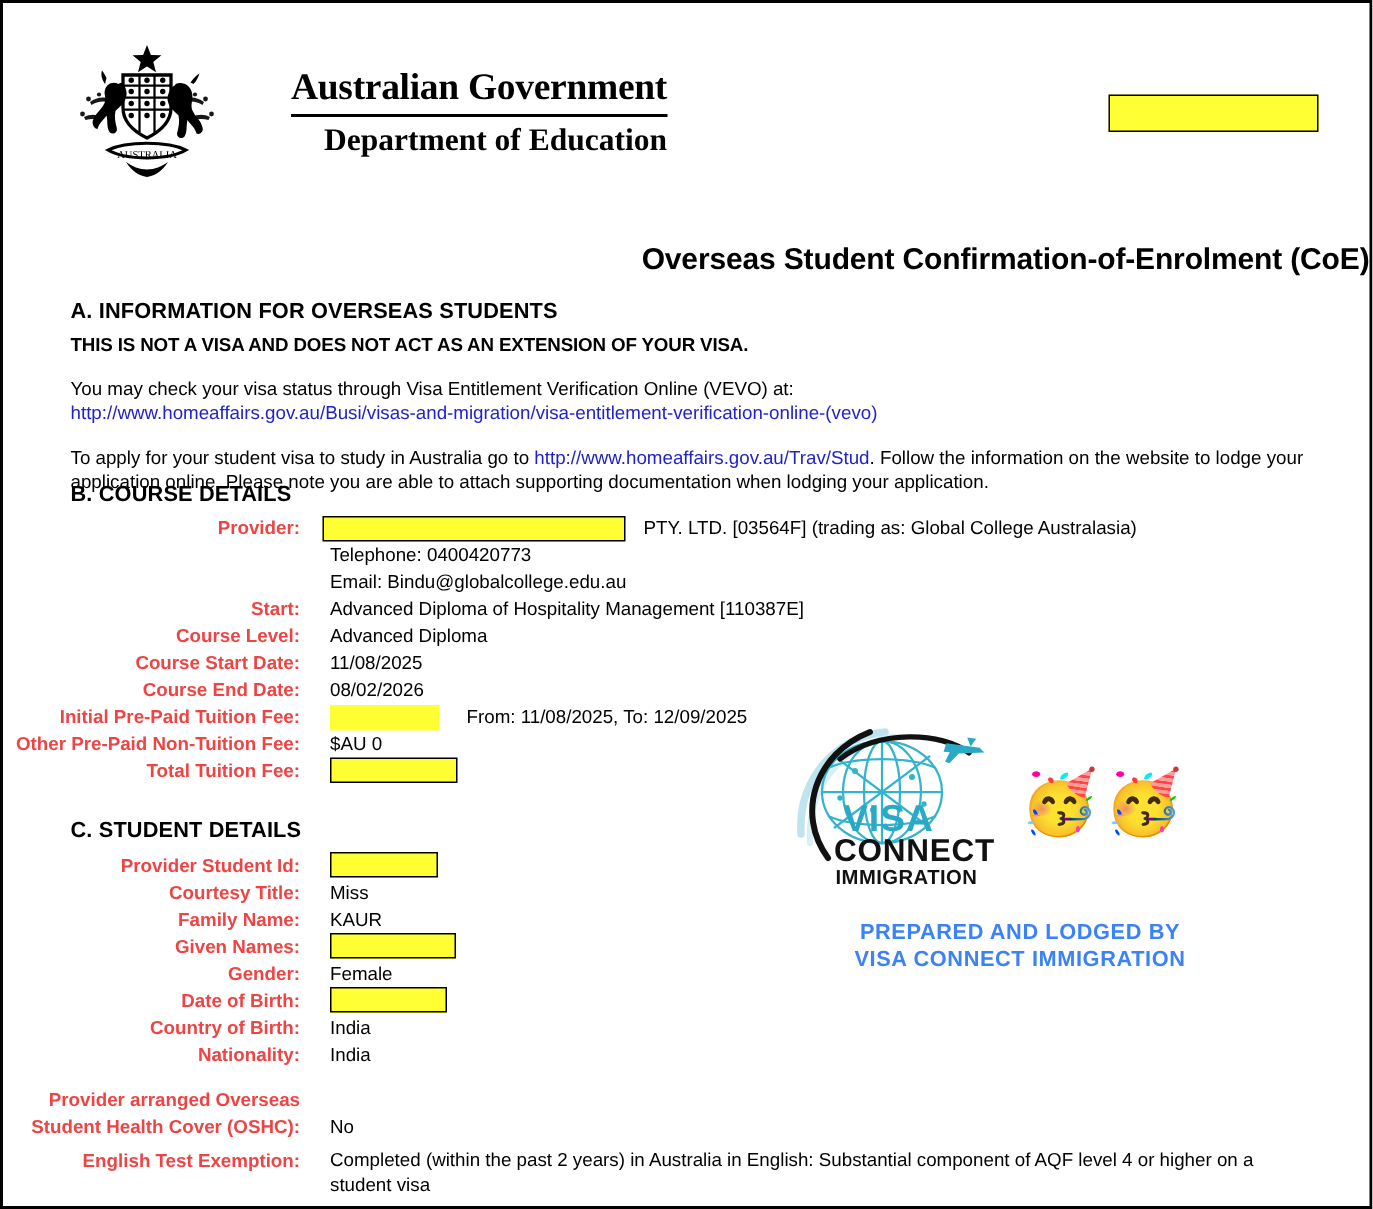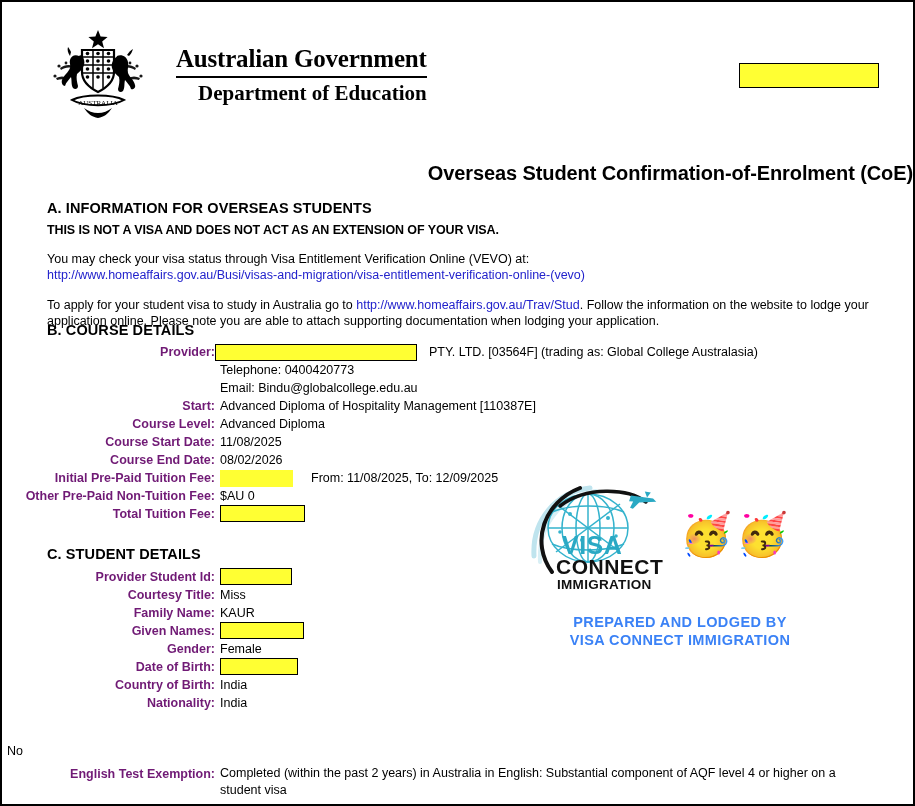--- a/index.html
+++ b/index.html
@@ -28,21 +28,21 @@
     top: 24px;
     display: flex;
     align-items: center;
   }
   .crest {
     width: 104px;
     height: 96px;
     flex: none;
   }
   .gov-wordmark {
-    margin-left: 26px;
+    margin-left: 44px;
     padding-top: 2px;
   }
   .gov-line1 {
     font-family: "Liberation Serif", serif;
     font-weight: bold;
     font-size: 25px;
     letter-spacing: -0.2px;
     color: #000;
     line-height: 1.05;
     white-space: nowrap;
@@ -136,22 +136,22 @@
     display: flex;
     align-items: flex-start;
     min-height: 18px;
   }
   .lbl {
     width: 213px;
     flex: none;
     text-align: right;
     font-size: 12.5px;
     font-weight: bold;
-    color: #701a75;
-    padding-right: 0;
+    color: #ef4444;
+    padding-right: 15px;
     box-sizing: border-box;
     line-height: 18px;
     white-space: pre-line;
   }
   .lbl.two-line { line-height: 18px; }
   .val {
     font-size: 12.5px;
     color: #000;
     line-height: 18px;
     display: flex;
@@ -410,20 +410,22 @@
       <div class="lbl">Country of Birth:</div>
       <div class="val" style="margin-left:5px">India</div>
     </div>
 
     <div class="row">
       <div class="lbl">Nationality:</div>
       <div class="val" style="margin-left:5px">India</div>
     </div>
 
     <div class="row" style="margin-top:12px">
+      <div class="lbl two-line">Provider arranged Overseas
+Student Health Cover (OSHC):</div>
       <div class="val" style="margin-left:5px; align-items:flex-end; height:36px;">No</div>
     </div>
 
     <div class="row" style="margin-top:5px">
       <div class="lbl">English Test Exemption:</div>
       <div class="val wrap" style="margin-left:5px">Completed (within the past 2 years) in Australia in English: Substantial component of AQF level 4 or higher on a student visa</div>
     </div>
 
     <div class="row" style="margin-top:6px">
       <div class="lbl">Comments:</div>

